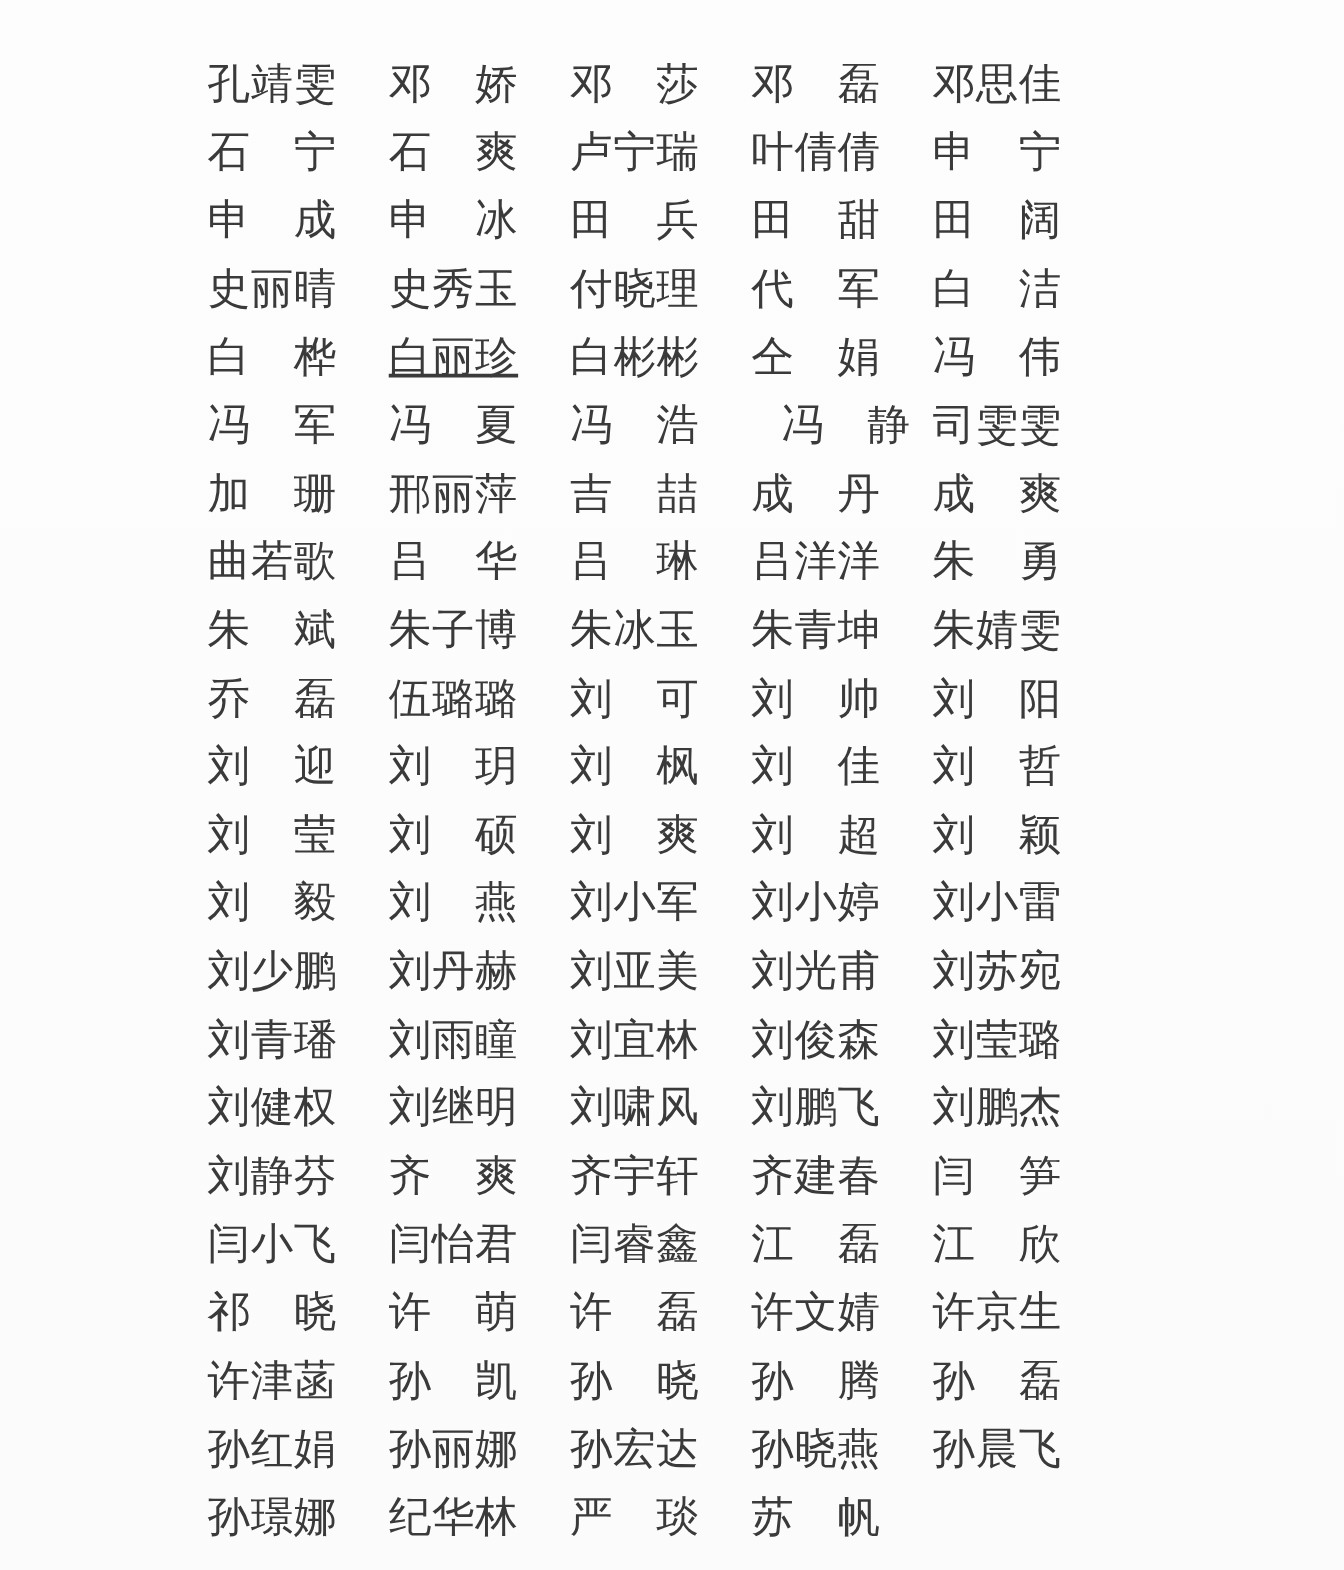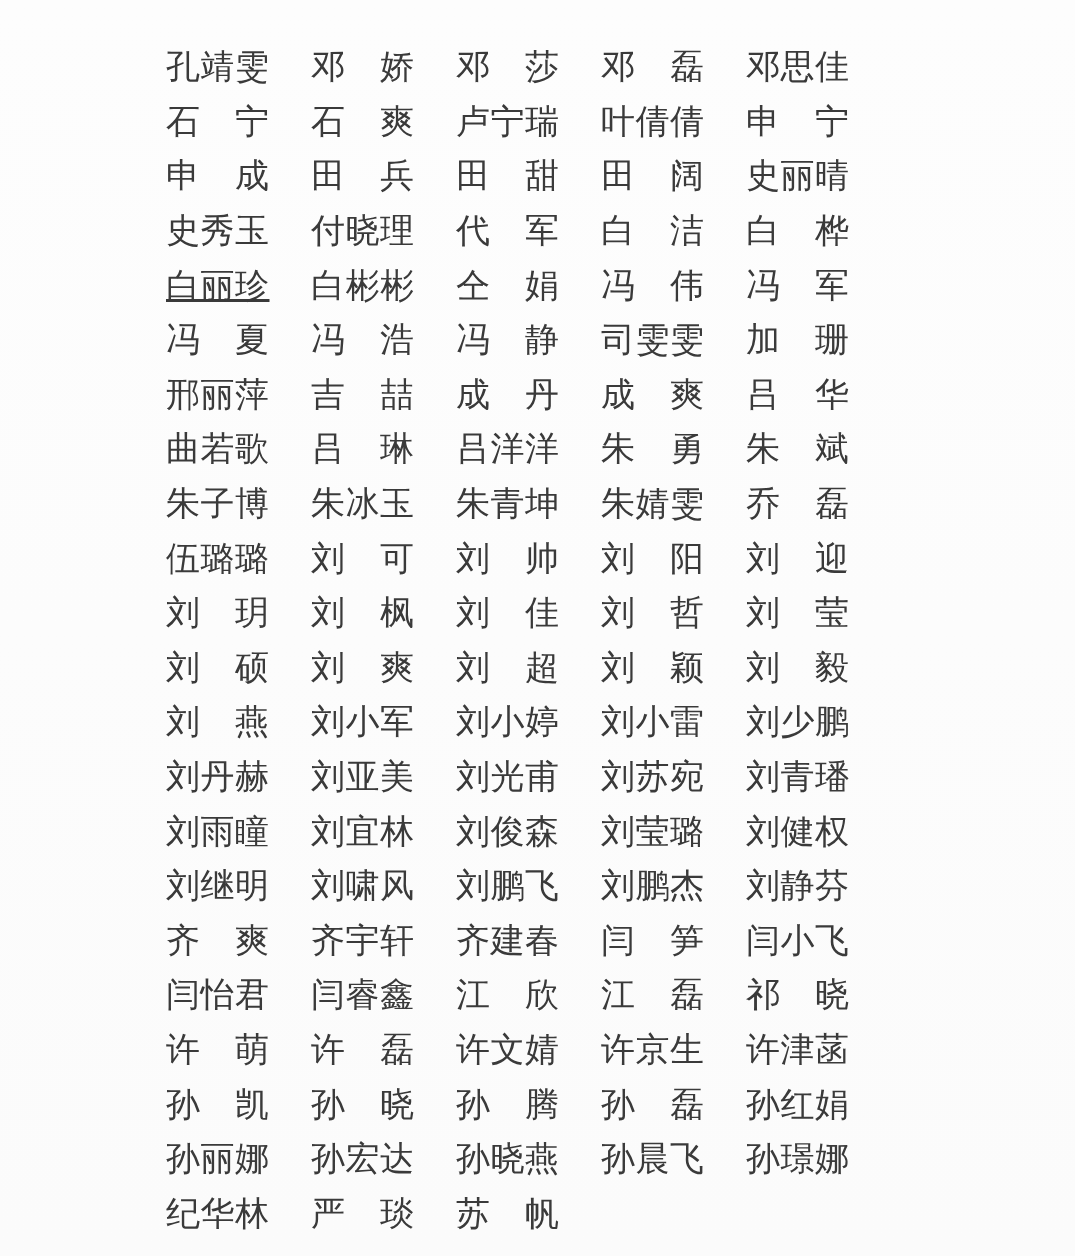--- a/index.html
+++ b/index.html
@@ -45,45 +45,46 @@
       <div class="name-cell" style="color: rgb(58, 58, 58);">邓　娇</div>
       <div class="name-cell" style="color: rgb(58, 58, 58); text-align: center;">邓　莎</div>
       <div class="name-cell" style="color: rgb(58, 58, 58);">邓　磊</div>
       <div class="name-cell" style="color: rgb(58, 58, 58);">邓思佳</div>
       <div class="name-cell" style="color: rgb(58, 58, 58);">石　宁</div>
       <div class="name-cell" style="color: rgb(58, 58, 58);">石　爽</div>
       <div class="name-cell" style="color: rgb(58, 58, 58);">卢宁瑞</div>
       <div class="name-cell" style="color: rgb(58, 58, 58);">叶倩倩</div>
       <div class="name-cell" style="color: rgb(58, 58, 58);">申　宁</div>
       <div class="name-cell" style="color: rgb(58, 58, 58);">申　成</div>
+      <div class="name-cell" style="color: rgb(58, 58, 58);">申　冰</div>
       <div class="name-cell" style="color: rgb(58, 58, 58);">田　兵</div>
       <div class="name-cell" style="color: rgb(58, 58, 58);">田　甜</div>
       <div class="name-cell" style="color: rgb(58, 58, 58);">田　阔</div>
       <div class="name-cell" style="color: rgb(58, 58, 58);">史丽晴</div>
       <div class="name-cell" style="color: rgb(58, 58, 58);">史秀玉</div>
       <div class="name-cell" style="color: rgb(58, 58, 58);">付晓理</div>
       <div class="name-cell" style="color: rgb(58, 58, 58);">代　军</div>
       <div class="name-cell" style="color: rgb(58, 58, 58);">白　洁</div>
       <div class="name-cell" style="color: rgb(58, 58, 58);">白　桦</div>
       <div class="name-cell" style="color: rgb(58, 58, 58); text-decoration: underline;">白丽珍</div>
       <div class="name-cell" style="color: rgb(58, 58, 58);">白彬彬</div>
       <div class="name-cell" style="color: rgb(58, 58, 58);">仝　娟</div>
       <div class="name-cell" style="color: rgb(58, 58, 58);">冯　伟</div>
       <div class="name-cell" style="color: rgb(58, 58, 58);">冯　军</div>
       <div class="name-cell" style="color: rgb(58, 58, 58);">冯　夏</div>
       <div class="name-cell" style="color: rgb(58, 58, 58);">冯　浩</div>
-      <div class="name-cell" style="color: rgb(58, 58, 58);">冯　静</div>
+      <div class="name-cell" style="color: rgb(58, 58, 58); margin-left: 24px;">冯　静</div>
       <div class="name-cell" style="color: rgb(58, 58, 58);">司雯雯</div>
       <div class="name-cell" style="color: rgb(58, 58, 58);">加　珊</div>
       <div class="name-cell" style="color: rgb(58, 58, 58);">邢丽萍</div>
       <div class="name-cell" style="color: rgb(58, 58, 58);">吉　喆</div>
       <div class="name-cell" style="color: rgb(58, 58, 58);">成　丹</div>
       <div class="name-cell" style="color: rgb(58, 58, 58);">成　爽</div>
+      <div class="name-cell" style="color: rgb(58, 58, 58);">曲若歌</div>
       <div class="name-cell" style="color: rgb(58, 58, 58);">吕　华</div>
-      <div class="name-cell" style="color: rgb(58, 58, 58);">曲若歌</div>
       <div class="name-cell" style="color: rgb(58, 58, 58);">吕　琳</div>
       <div class="name-cell" style="color: rgb(58, 58, 58);">吕洋洋</div>
       <div class="name-cell" style="color: rgb(58, 58, 58);">朱　勇</div>
       <div class="name-cell" style="color: rgb(58, 58, 58);">朱　斌</div>
       <div class="name-cell" style="color: rgb(58, 58, 58);">朱子博</div>
       <div class="name-cell" style="color: rgb(58, 58, 58);">朱冰玉</div>
       <div class="name-cell" style="color: rgb(58, 58, 58);">朱青坤</div>
       <div class="name-cell" style="color: rgb(58, 58, 58);">朱婧雯</div>
       <div class="name-cell" style="color: rgb(58, 58, 58);">乔　磊</div>
       <div class="name-cell" style="color: rgb(58, 58, 58);">伍璐璐</div>
@@ -121,22 +122,22 @@
       <div class="name-cell" style="color: rgb(58, 58, 58);">刘鹏飞</div>
       <div class="name-cell" style="color: rgb(58, 58, 58);">刘鹏杰</div>
       <div class="name-cell" style="color: rgb(58, 58, 58);">刘静芬</div>
       <div class="name-cell" style="color: rgb(58, 58, 58);">齐　爽</div>
       <div class="name-cell" style="color: rgb(58, 58, 58);">齐宇轩</div>
       <div class="name-cell" style="color: rgb(58, 58, 58);">齐建春</div>
       <div class="name-cell" style="color: rgb(58, 58, 58);">闫　笋</div>
       <div class="name-cell" style="color: rgb(58, 58, 58);">闫小飞</div>
       <div class="name-cell" style="color: rgb(58, 58, 58);">闫怡君</div>
       <div class="name-cell" style="color: rgb(58, 58, 58);">闫睿鑫</div>
+      <div class="name-cell" style="color: rgb(58, 58, 58);">江　磊</div>
       <div class="name-cell" style="color: rgb(58, 58, 58);">江　欣</div>
-      <div class="name-cell" style="color: rgb(58, 58, 58);">江　磊</div>
       <div class="name-cell" style="color: rgb(58, 58, 58);">祁　晓</div>
       <div class="name-cell" style="color: rgb(58, 58, 58);">许　萌</div>
       <div class="name-cell" style="color: rgb(58, 58, 58);">许　磊</div>
       <div class="name-cell" style="color: rgb(58, 58, 58);">许文婧</div>
       <div class="name-cell" style="color: rgb(58, 58, 58);">许京生</div>
       <div class="name-cell" style="color: rgb(58, 58, 58);">许津菡</div>
       <div class="name-cell" style="color: rgb(58, 58, 58);">孙　凯</div>
       <div class="name-cell" style="color: rgb(58, 58, 58);">孙　晓</div>
       <div class="name-cell" style="color: rgb(58, 58, 58);">孙　腾</div>
       <div class="name-cell" style="color: rgb(58, 58, 58);">孙　磊</div>

